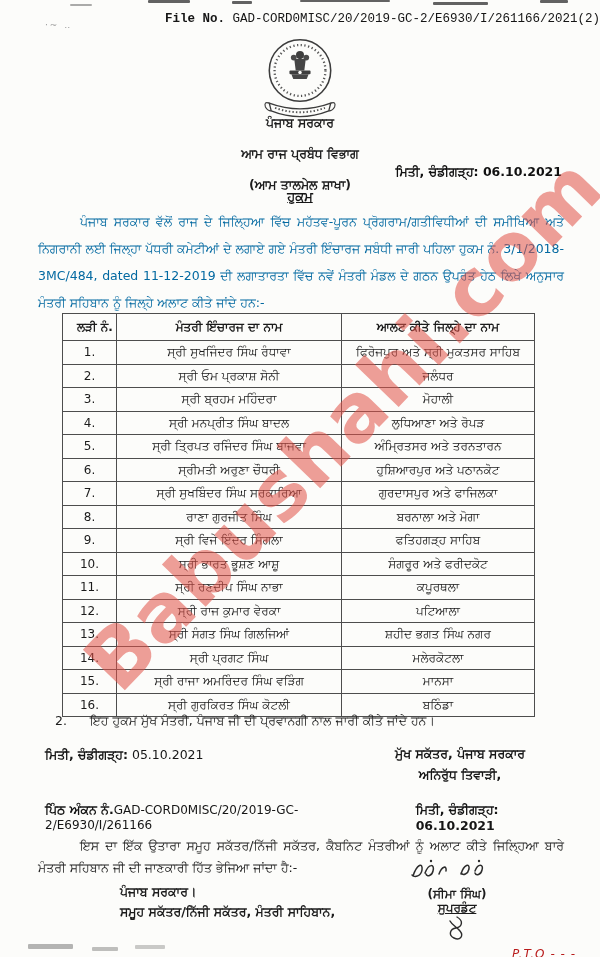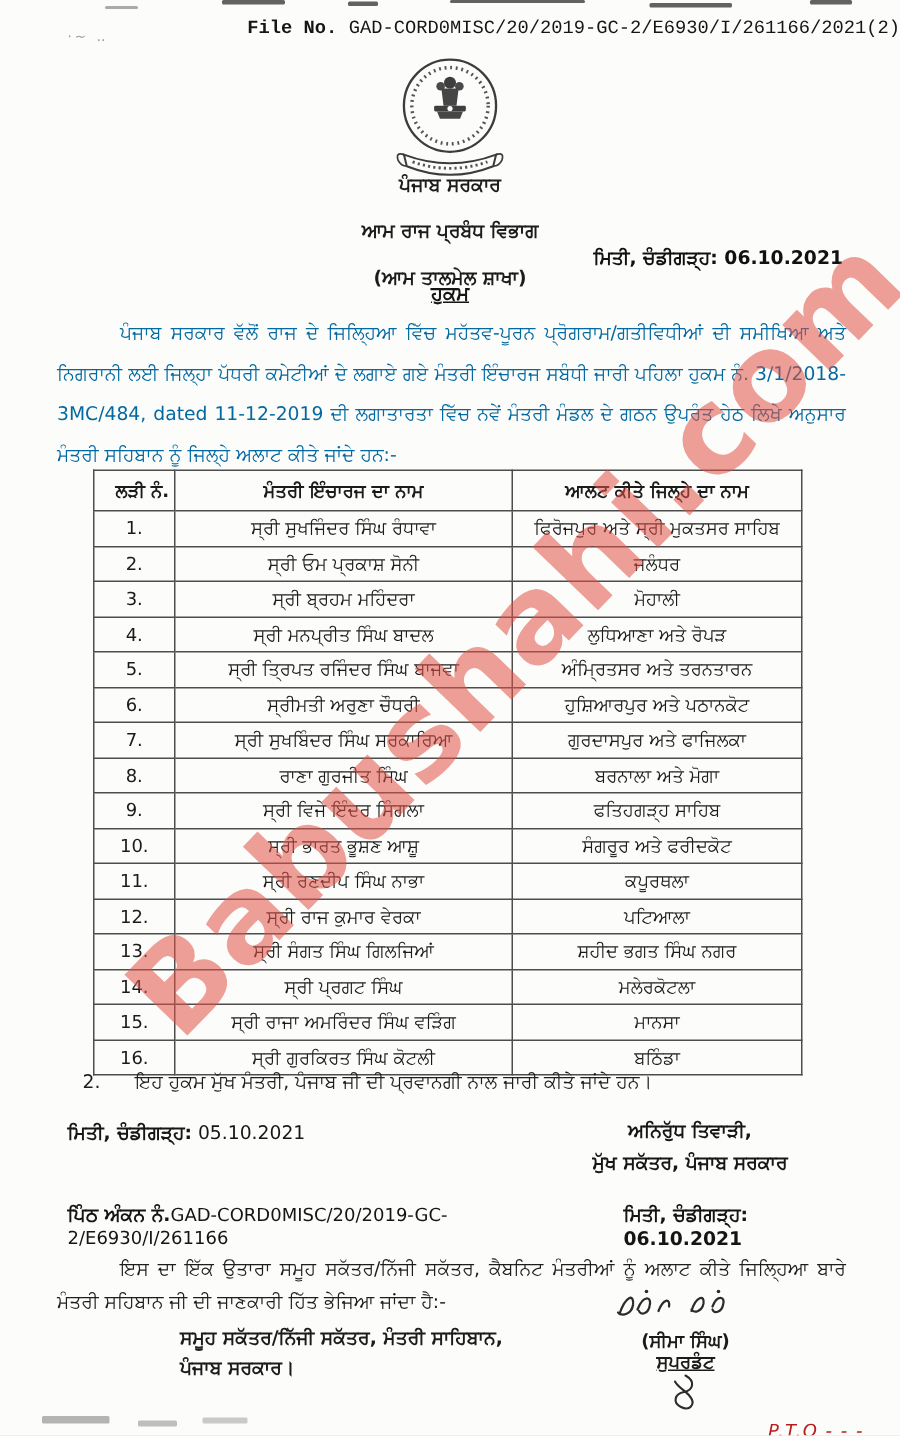--- a/index.html
+++ b/index.html
@@ -210,36 +210,36 @@
     <span class="num">2.</span>
     <span>ਇਹ ਹੁਕਮ ਮੁੱਖ ਮੰਤਰੀ, ਪੰਜਾਬ ਜੀ ਦੀ ਪ੍ਰਵਾਨਗੀ ਨਾਲ ਜਾਰੀ ਕੀਤੇ ਜਾਂਦੇ ਹਨ।</span>
   </div>
 
   <div class="date-mid">
     <b>ਮਿਤੀ, ਚੰਡੀਗੜ੍ਹ:</b>
     <span>05.10.2021</span>
   </div>
 
   <div class="sig1">
+    <div>ਮੁੱਖ ਸਕੱਤਰ, ਪੰਜਾਬ ਸਰਕਾਰ</div>
     <div>ਅਨਿਰੁੱਧ ਤਿਵਾੜੀ,</div>
-    <div>ਮੁੱਖ ਸਕੱਤਰ, ਪੰਜਾਬ ਸਰਕਾਰ</div>
   </div>
 
   <div class="endorse">
     <span>
       <b>ਪਿੰਠ ਅੰਕਨ ਨੰ.</b><span>GAD-CORD0MISC/20/2019-GC-2/E6930/I/261166</span>
     </span>
     <b>ਮਿਤੀ, ਚੰਡੀਗੜ੍ਹ: 06.10.2021</b>
   </div>
 
   <div class="para3">ਇਸ ਦਾ ਇੱਕ ਉਤਾਰਾ ਸਮੂਹ ਸਕੱਤਰ/ਨਿੱਜੀ ਸਕੱਤਰ, ਕੈਬਨਿਟ ਮੰਤਰੀਆਂ ਨੂੰ ਅਲਾਟ ਕੀਤੇ ਜਿਲ੍ਹਿਆ ਬਾਰੇ ਮੰਤਰੀ ਸਹਿਬਾਨ ਜੀ ਦੀ ਜਾਣਕਾਰੀ ਹਿੱਤ ਭੇਜਿਆ ਜਾਂਦਾ ਹੈ:-</div>
 
   <div class="copy-block">
+    <div>ਪੰਜਾਬ ਸਰਕਾਰ।</div>
     <div>ਸਮੂਹ ਸਕੱਤਰ/ਨਿੱਜੀ ਸਕੱਤਰ, ਮੰਤਰੀ ਸਾਹਿਬਾਨ,</div>
-    <div>ਪੰਜਾਬ ਸਰਕਾਰ।</div>
   </div>
 
   <div class="sig2">
     <svg width="96" height="26" viewBox="0 0 96 26">
       <path d="M4 18 C8 6 14 4 13 12 C12 18 6 20 3 17 M16 15 C20 5 26 6 24 13 C23 18 18 19 17 16 M30 16 C33 8 38 7 37 13" fill="none" stroke="#2c2c2c" stroke-width="1.5" stroke-linecap="round"></path>
       <path d="M52 16 C55 6 61 5 60 11 C59 16 54 18 52 15 M66 13 C69 5 75 6 73 12 C72 17 67 18 66 15" fill="none" stroke="#2c2c2c" stroke-width="1.5" stroke-linecap="round"></path>
       <circle cx="22" cy="3" r="1.2" fill="#2c2c2c"></circle>
       <circle cx="70" cy="3" r="1.2" fill="#2c2c2c"></circle>
     </svg>
     <div class="name">(ਸੀਮਾ ਸਿੰਘ)</div>

